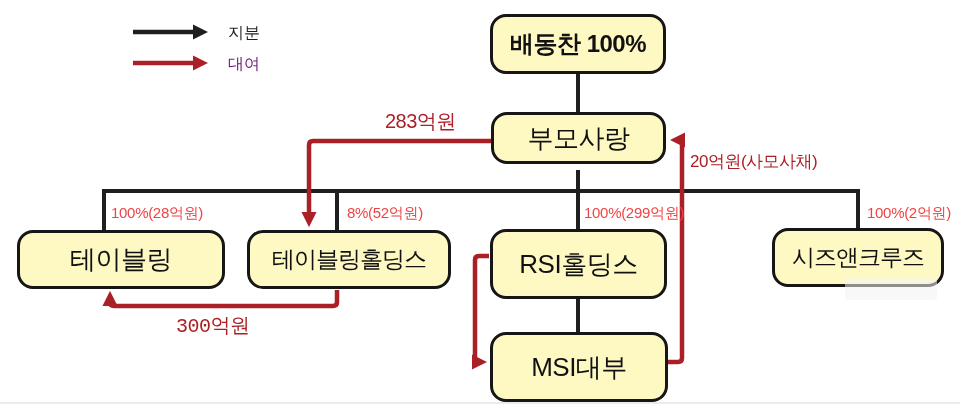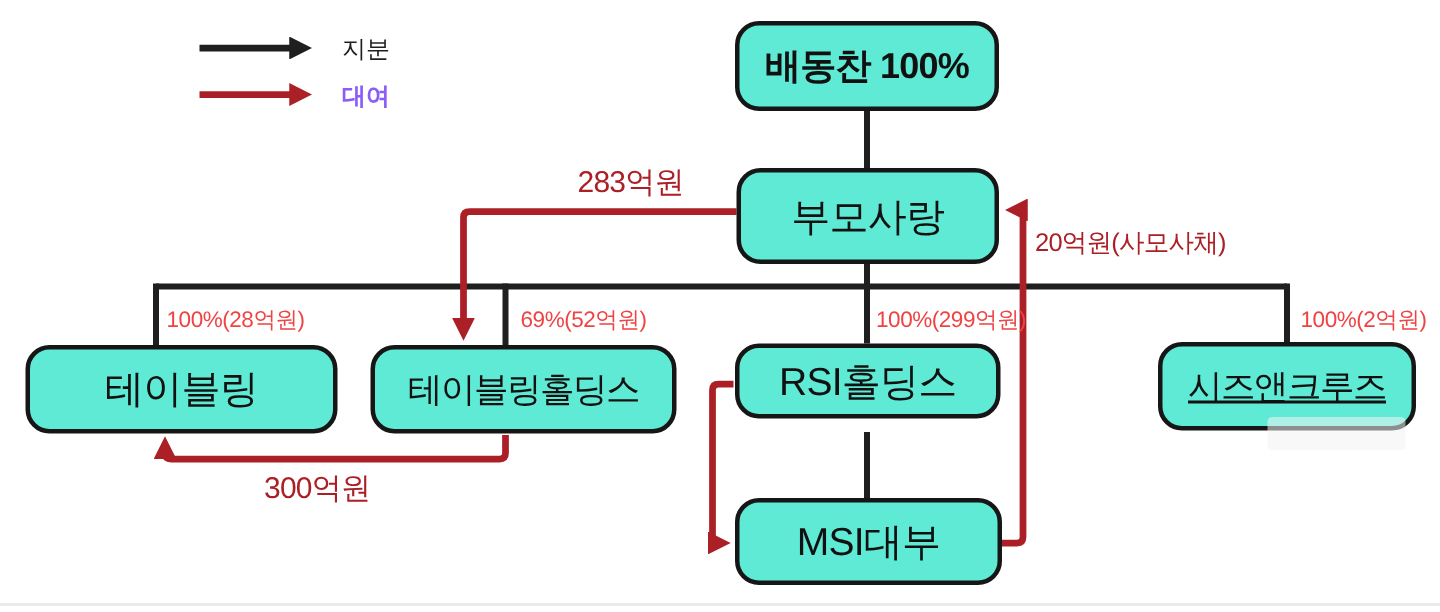--- a/index.html
+++ b/index.html
@@ -3,34 +3,34 @@
 <meta charset="utf-8">
 <style>
   html,body{margin:0;padding:0;background:#fff;}
   .stage{
     position:relative;width:960px;height:408px;background:#ffffff;overflow:hidden;
     font-family:"Liberation Sans","DejaVu Sans",sans-serif;
   }
   .wires{position:absolute;left:0;top:0;width:960px;height:408px;}
   .node{
     position:absolute;display:flex;align-items:center;justify-content:center;
-    border:3.5px solid #161616;border-radius:16px;background:#5eead4;
+    border:3.5px solid #161616;border-radius:16px;background:#fef9c3;
     color:#111;font-size:26px;letter-spacing:-0.5px;white-space:nowrap;box-sizing:border-box;
   }
   .node.bold{font-weight:700;font-size:24px;}
   .node.tight{font-size:23px;letter-spacing:-1px;}
   .pct{
     position:absolute;font-size:15px;color:#ef4444;white-space:nowrap;letter-spacing:-0.3px;
   }
   .loan{
     position:absolute;color:#ab2026;font-size:20px;font-weight:400;white-space:nowrap;letter-spacing:-0.5px;
   }
   .loan.small{font-size:17px;}
   .legend-label{position:absolute;font-size:16px;color:#1f1f1f;white-space:nowrap;}
-  .legend-label.red{color:#8b5cf6;font-weight:bold;}
+  .legend-label.red{color:#701a75;}
   .divider{position:absolute;left:0;top:402px;width:960px;height:2px;background:#ebebeb;}
   .watermark{position:absolute;left:845px;top:278px;width:92px;height:22px;background:#f3f3f3;opacity:.55;border-radius:3px;}
 </style>
 </head>
 <body>
 
 <div class="stage">
 
   <svg class="wires" width="960" height="408" viewBox="0 0 960 408" xmlns="http://www.w3.org/2000/svg">
     <defs>
@@ -60,31 +60,31 @@
       <path d="M337 290 L337 302 Q337 306 333 306 L114 306 Q110 306 110 302 L110 297" marker-end="url(#arrR)"></path>
       <path d="M489 256 L479 256 Q475 256 475 260 L475 358 Q475 362 479 362 L481 362" marker-end="url(#arrR)"></path>
       <path d="M668 362 L678 362 Q682 362 682 358 L682 144 Q682 140 678 140 L676 140" marker-end="url(#arrR)"></path>
     </g>
   </svg>
 
   <div class="legend-label" style="left:228px;top:23px;">지분</div>
   <div class="legend-label red" style="left:228px;top:54px;">대여</div>
 
   <div class="node bold" style="left:490px;top:14px;width:176px;height:60px;">배동찬 100%</div>
-  <div class="node" style="left:491px;top:112px;width:175px;height:64px;text-align:center;">부모사랑</div>
+  <div class="node" style="left:491px;top:112px;width:175px;height:52px;text-align:center;">부모사랑</div>
   <div class="node" style="left:17px;top:230px;width:208px;height:59px;">테이블링</div>
   <div class="node tight" style="left:247px;top:230px;width:204px;height:59px;">테이블링홀딩스</div>
-  <div class="node" style="left:490px;top:229px;width:177px;height:50px;">RSI홀딩스</div>
-  <div class="node tight" style="left:772px;top:228px;width:172px;height:59px;text-decoration:underline;">시즈앤크루즈</div>
-  <div class="node" style="left:490px;top:332px;width:178px;height:58px;">MSI대부</div>
+  <div class="node" style="left:490px;top:229px;width:177px;height:70px;">RSI홀딩스</div>
+  <div class="node tight" style="left:772px;top:228px;width:172px;height:59px;">시즈앤크루즈</div>
+  <div class="node" style="left:490px;top:332px;width:178px;height:70px;">MSI대부</div>
 
   <div class="pct" style="left:111px;top:204px;">100%(28억원)</div>
-  <div class="pct" style="left:347px;top:204px;">69%(52억원)</div>
+  <div class="pct" style="left:347px;top:204px;">8%(52억원)</div>
   <div class="pct" style="left:584px;top:204px;">100%(299억원)</div>
   <div class="pct" style="left:867px;top:204px;">100%(2억원)</div>
 
   <div class="loan" style="left:368px;top:108px;margin-left:17px;">283억원</div>
-  <div class="loan" style="left:176px;top:312px;">300억원</div>
+  <div class="loan" style="left:176px;top:312px;font-family:Liberation Mono, monospace;">300억원</div>
   <div class="loan small" style="left:690px;top:150px;">20억원(사모사채)</div>
 
   <div class="watermark"></div>
   <div class="divider"></div>
 </div>
 
 </body></html>

